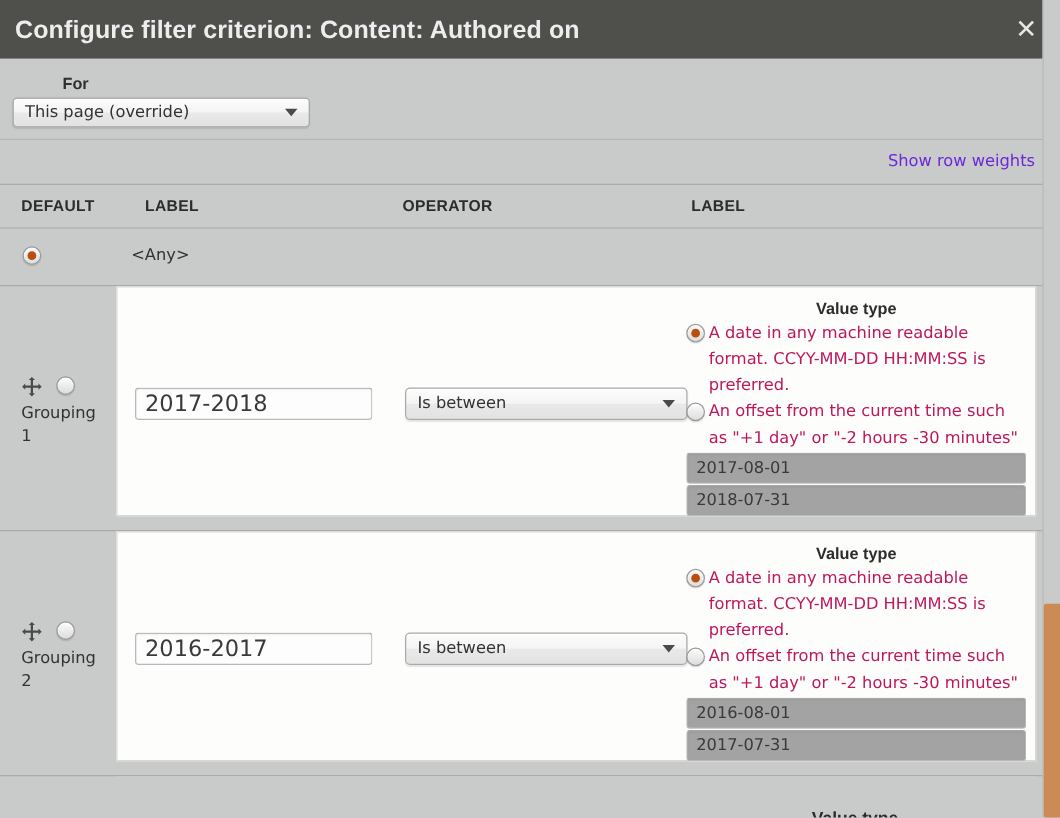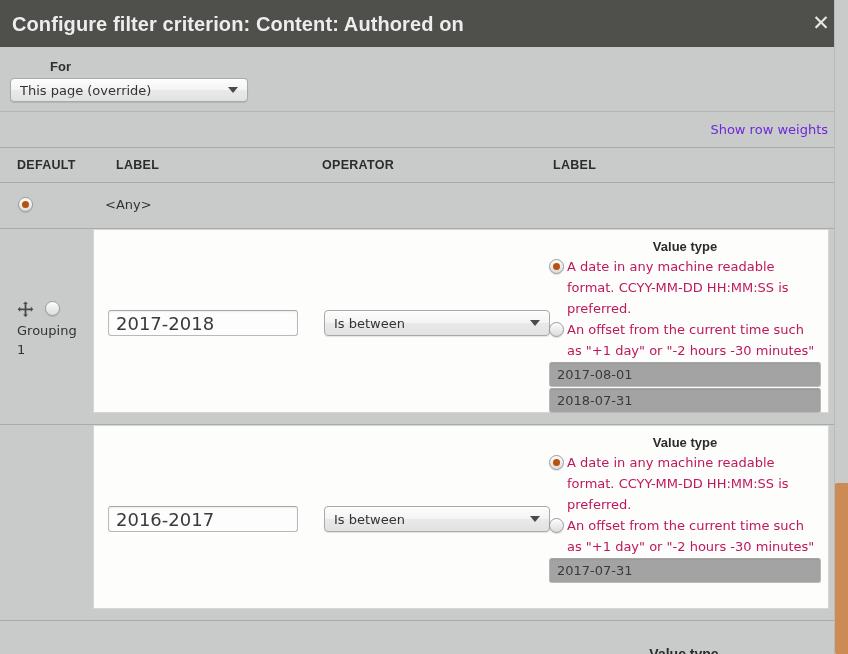--- a/index.html
+++ b/index.html
@@ -434,39 +434,49 @@
           <span class="radio"></span>
           <span>An offset from the current time such as "+1 day" or "-2 hours -30 minutes"</span>
         </div>
         <input class="date-input" type="text" value="2017-08-01" style="">
         <input class="date-input" type="text" value="2018-07-31" style="">
       </div>
     </div>
   </div>
 
   <div class="grow grow-2">
+    <div class="handle-col">
+      <svg class="drag-icon" viewBox="0 0 17 17">
+        <path d="M8.5 0.5 L11 3 H9.4 V7.4 H13.8 V5.8 L16.3 8.3 L13.8 10.8 V9.2 H9.4 V13.6 H11 L8.5 16.1 L6 13.6 H7.6 V9.2 H3.2 V10.8 L0.7 8.3 L3.2 5.8 V7.4 H7.6 V3 H6 Z" fill="#4a4a4a"></path>
+      </svg>
+      <div class="radio-wrap">
+        <div class="radio"></div>
+      </div>
+      <div class="grouping-label">Grouping 2</div>
+    </div>
 
     <div class="panel">
       <input class="label-input" type="text" value="2016-2017" style="">
 
       <div class="sel op-select">
         <span class="sel-text">Is between</span>
         <span class="arrow"></span>
       </div>
 
       <div class="valuecol">
         <div class="value-type-title">Value type</div>
         <div class="radio-line">
           <span class="radio checked"></span>
           <span>A date in any machine readable format. CCYY-MM-DD HH:MM:SS is preferred.</span>
         </div>
         <div class="radio-line">
           <span class="radio"></span>
           <span>An offset from the current time such as "+1 day" or "-2 hours -30 minutes"</span>
         </div>
+        <input class="date-input" type="text" value="2016-08-01" style="">
         <input class="date-input" type="text" value="2017-07-31" style="">
       </div>
     </div>
   </div>
 
   <div class="grow grow-3">
     <div class="handle-col"></div>
     <div class="panel">
       <div class="valuecol">
         <div class="value-type-title">Value type</div>

